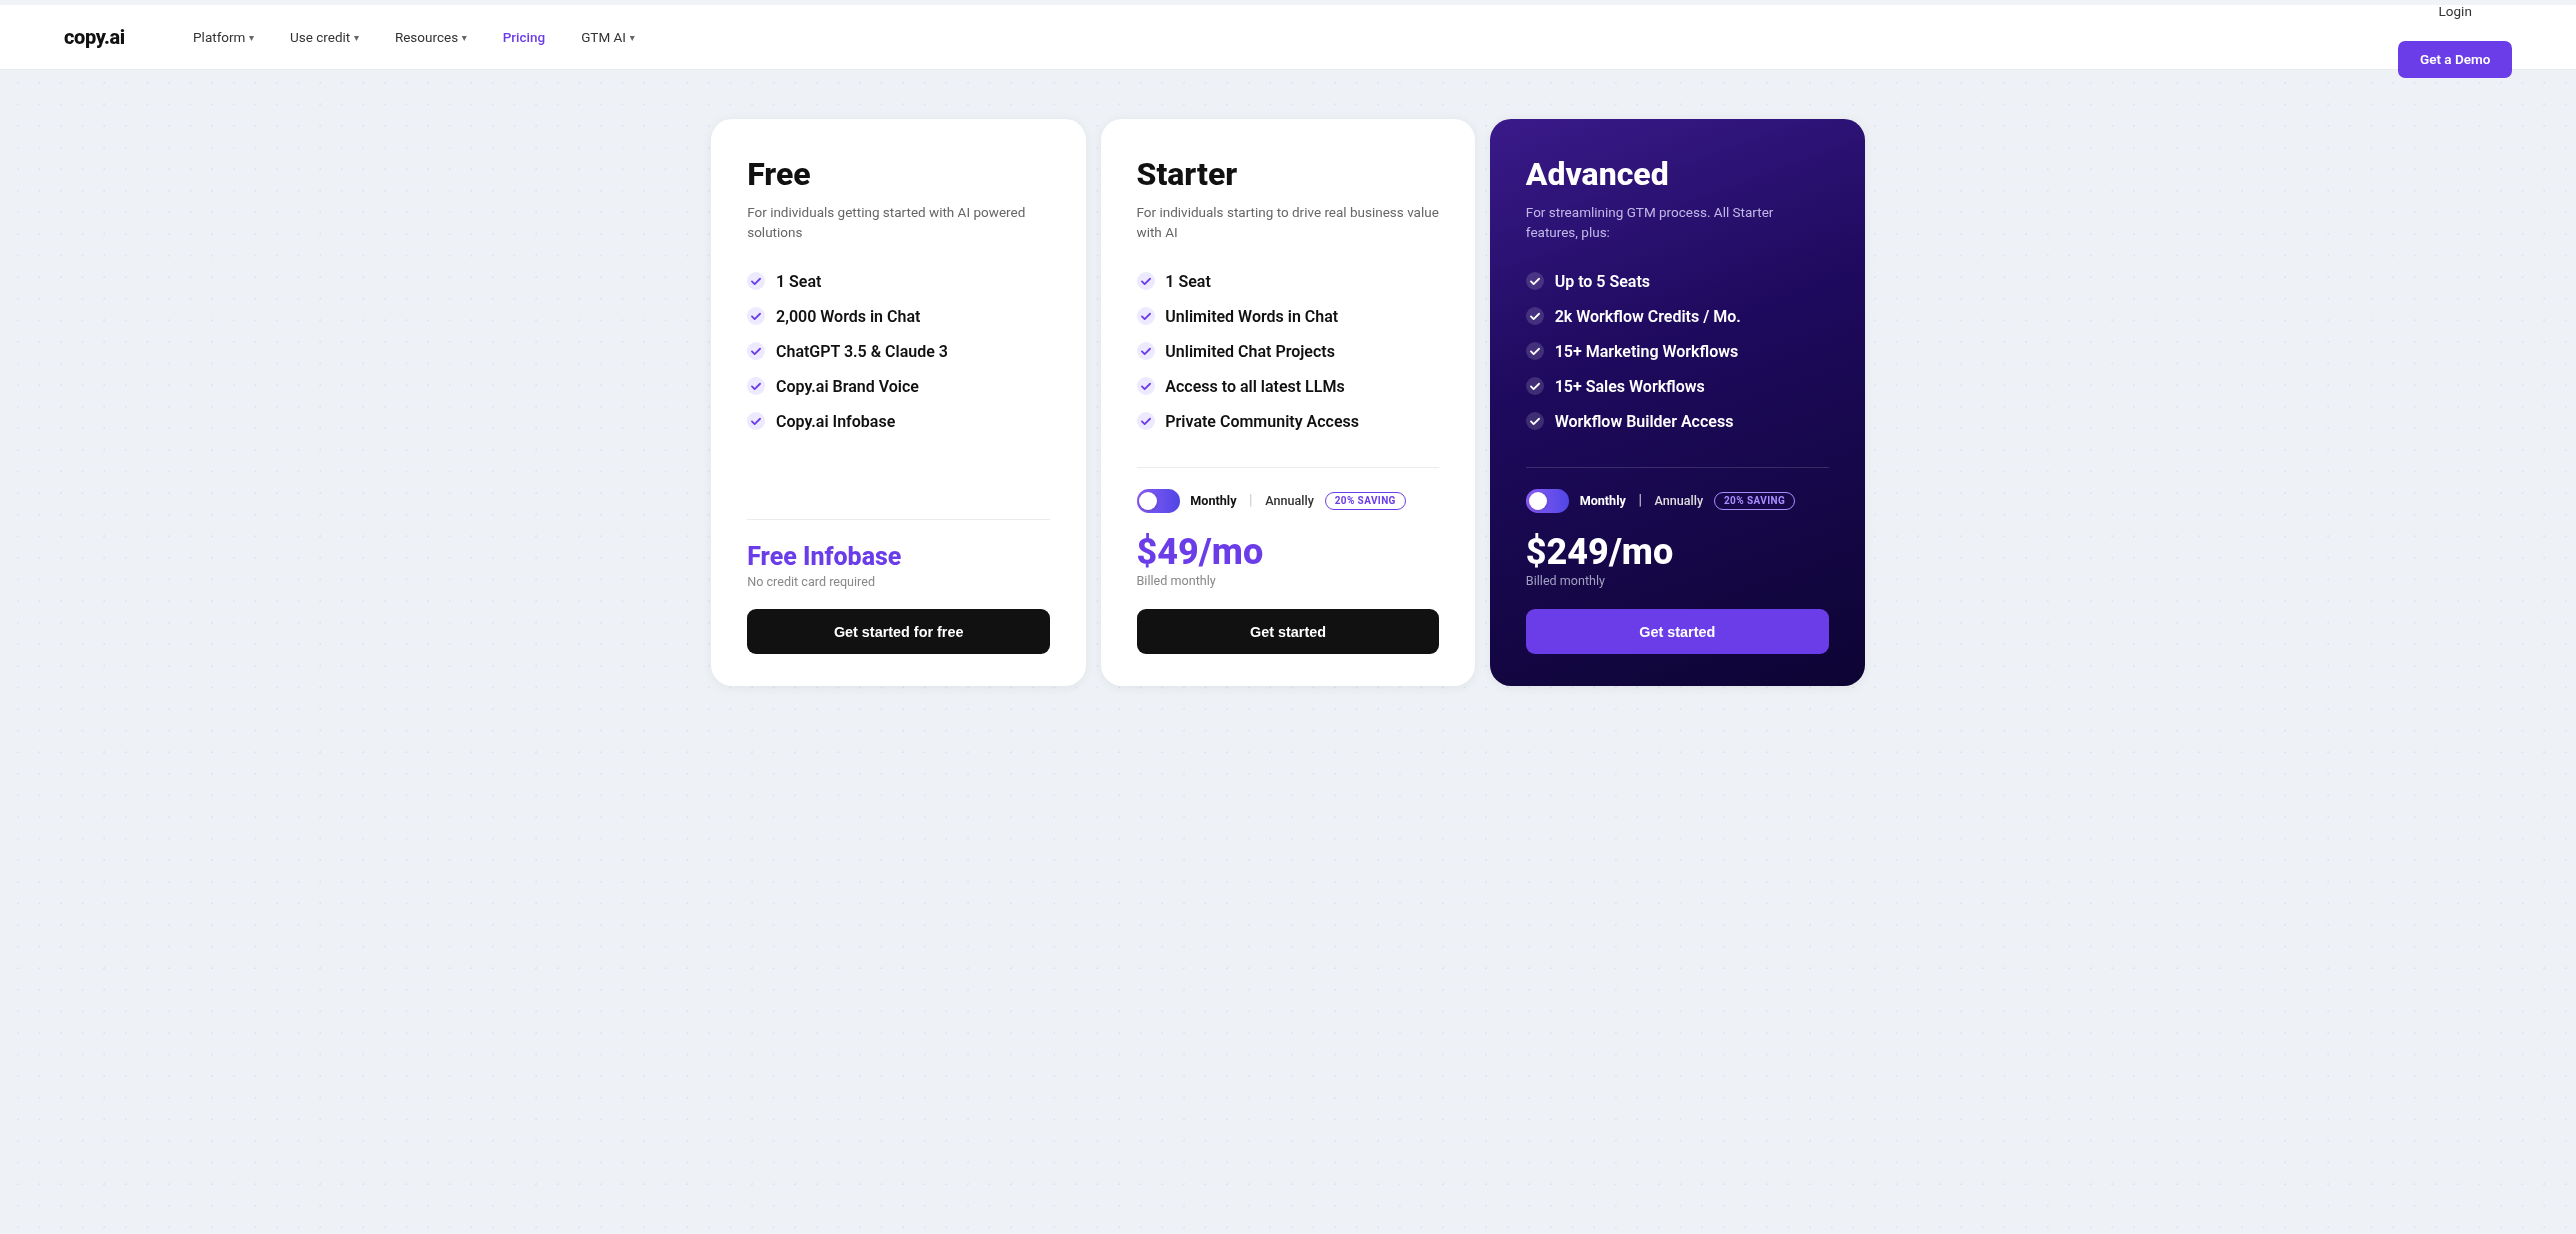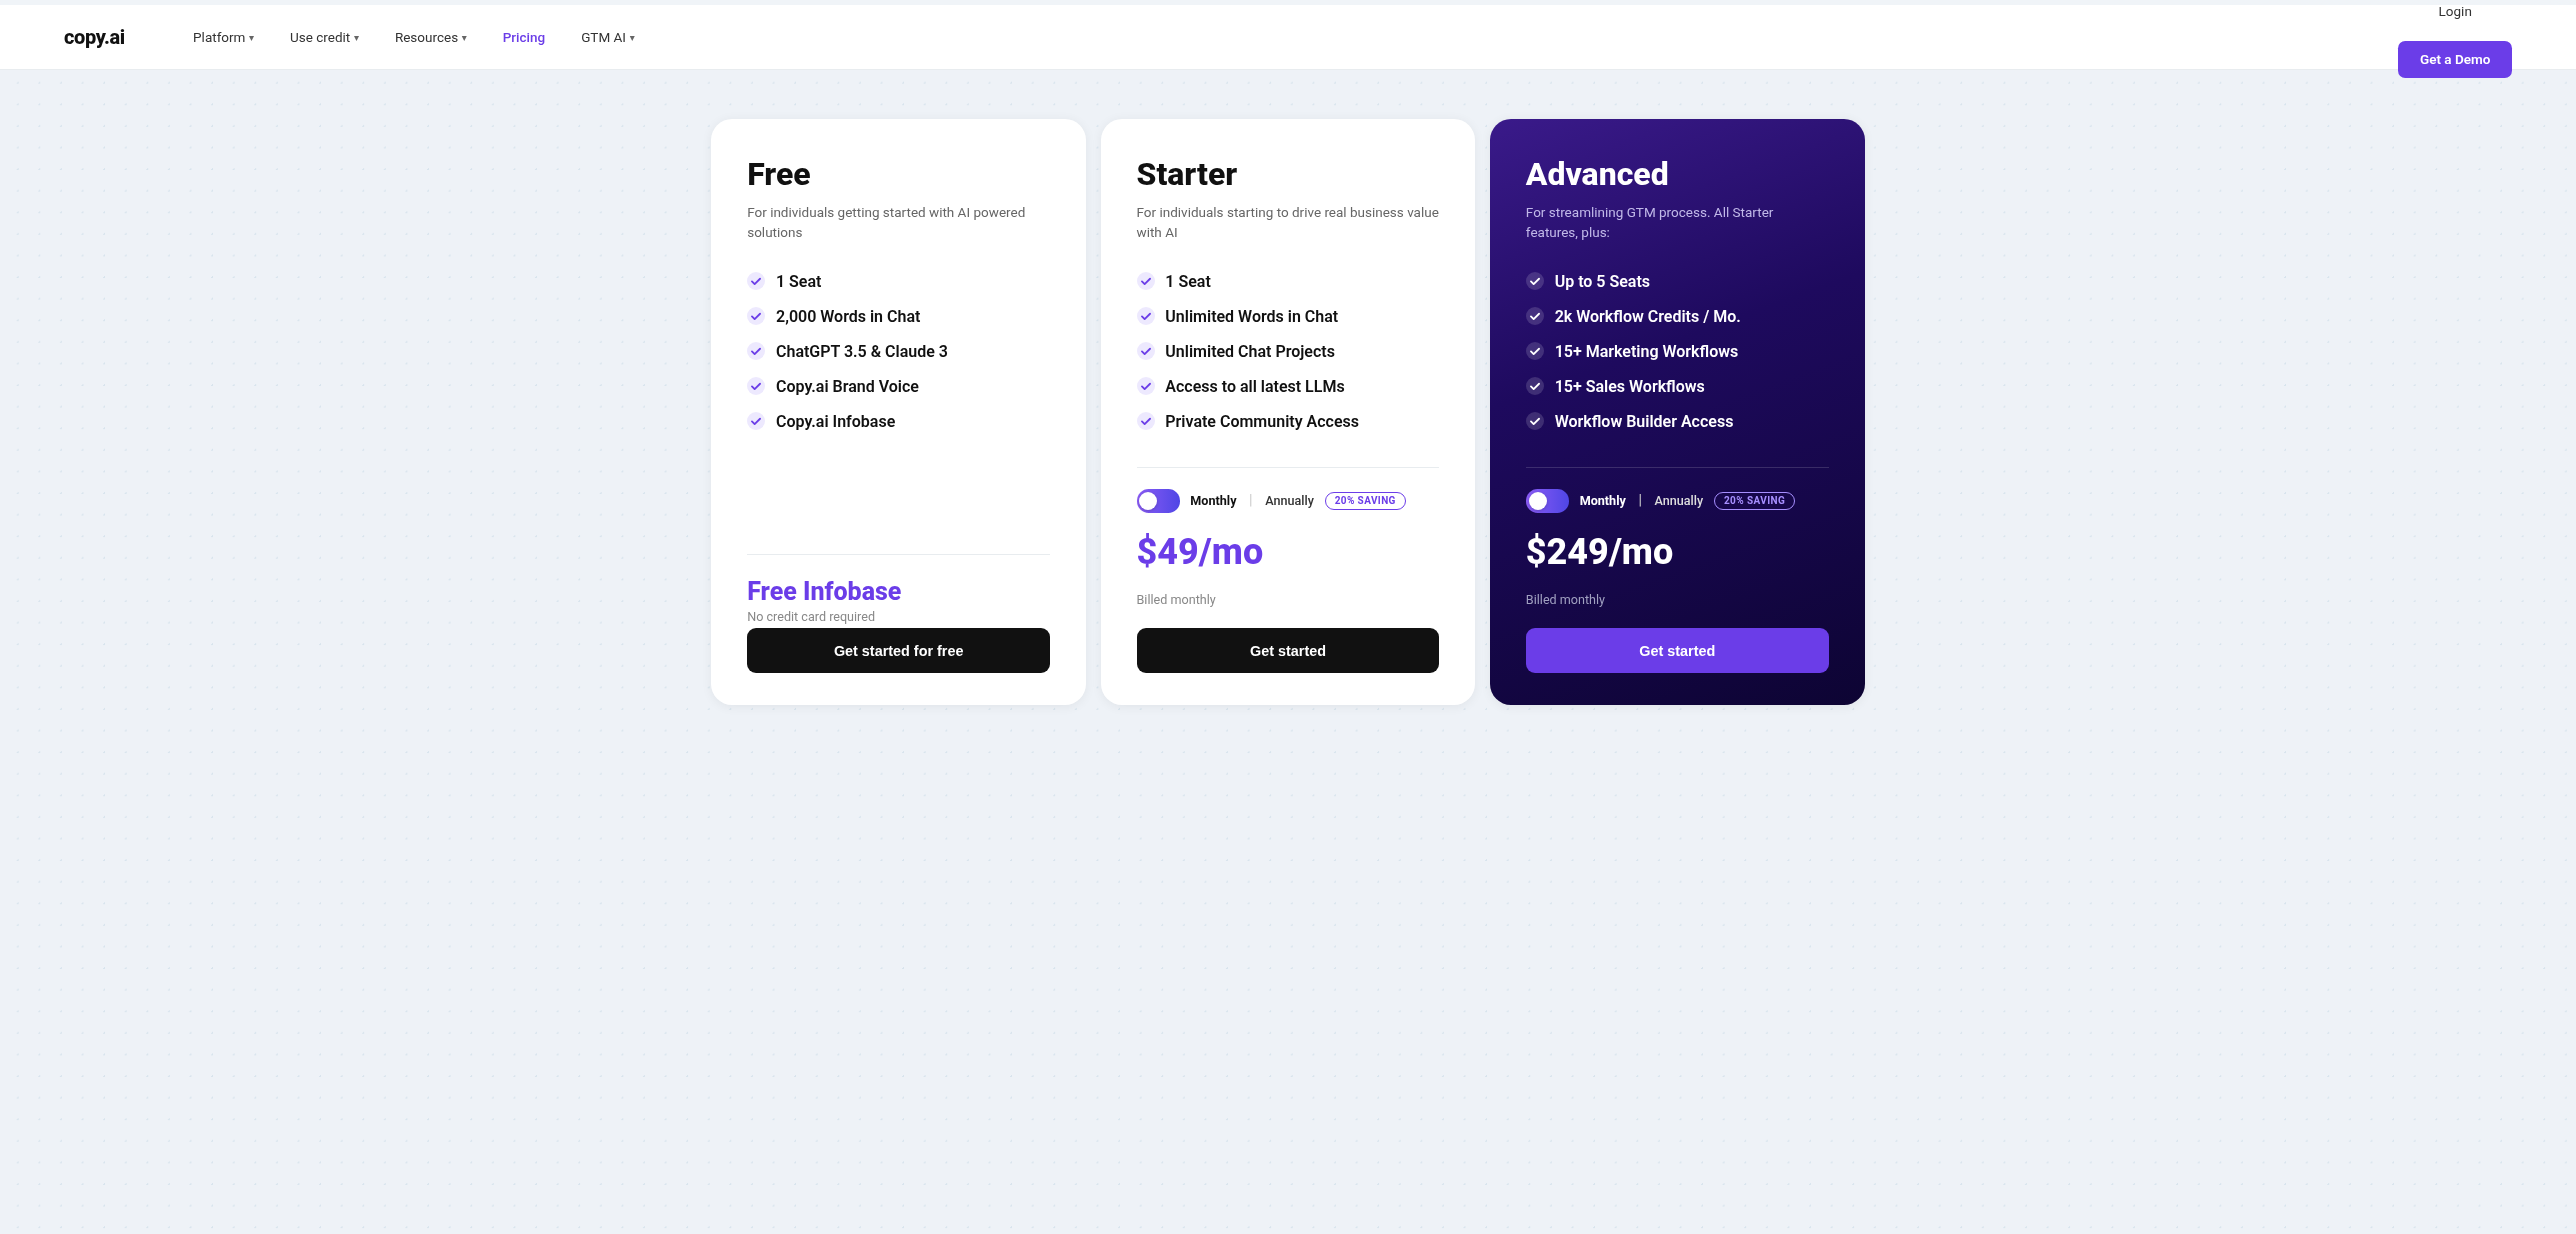--- a/index.html
+++ b/index.html
@@ -203,39 +203,39 @@
     }
     .card.advanced .saving-badge {
       border-color: #a78fff;
       color: #a78fff;
     }
 
     .price {
       font-size: 36px;
       font-weight: 800;
       color: #6b3de8;
-      margin-bottom: 19px;
+      margin-bottom: 0;
     }
     .card.advanced .price { color: #fff; }
     .free-forever {
       font-size: 25px;
       font-weight: 800;
       color: #6b3de8;
       margin-bottom: 3.6px;
     }
     .billed-text {
       font-size: 12.6px;
       color: #888;
       margin-bottom: 21.6px;
     }
     .card.advanced .billed-text { color: #a0a0c0; }
     .no-cc {
       font-size: 12.6px;
       color: #888;
-      margin-bottom: 4px;
+      margin-bottom: 20px;
     }
 
     .btn-cta {
       width: 100%;
       padding: 14.4px;
       background: #111;
       color: #fff;
       font-size: 14.4px;
       font-weight: 700;
       border-radius: 9px;

